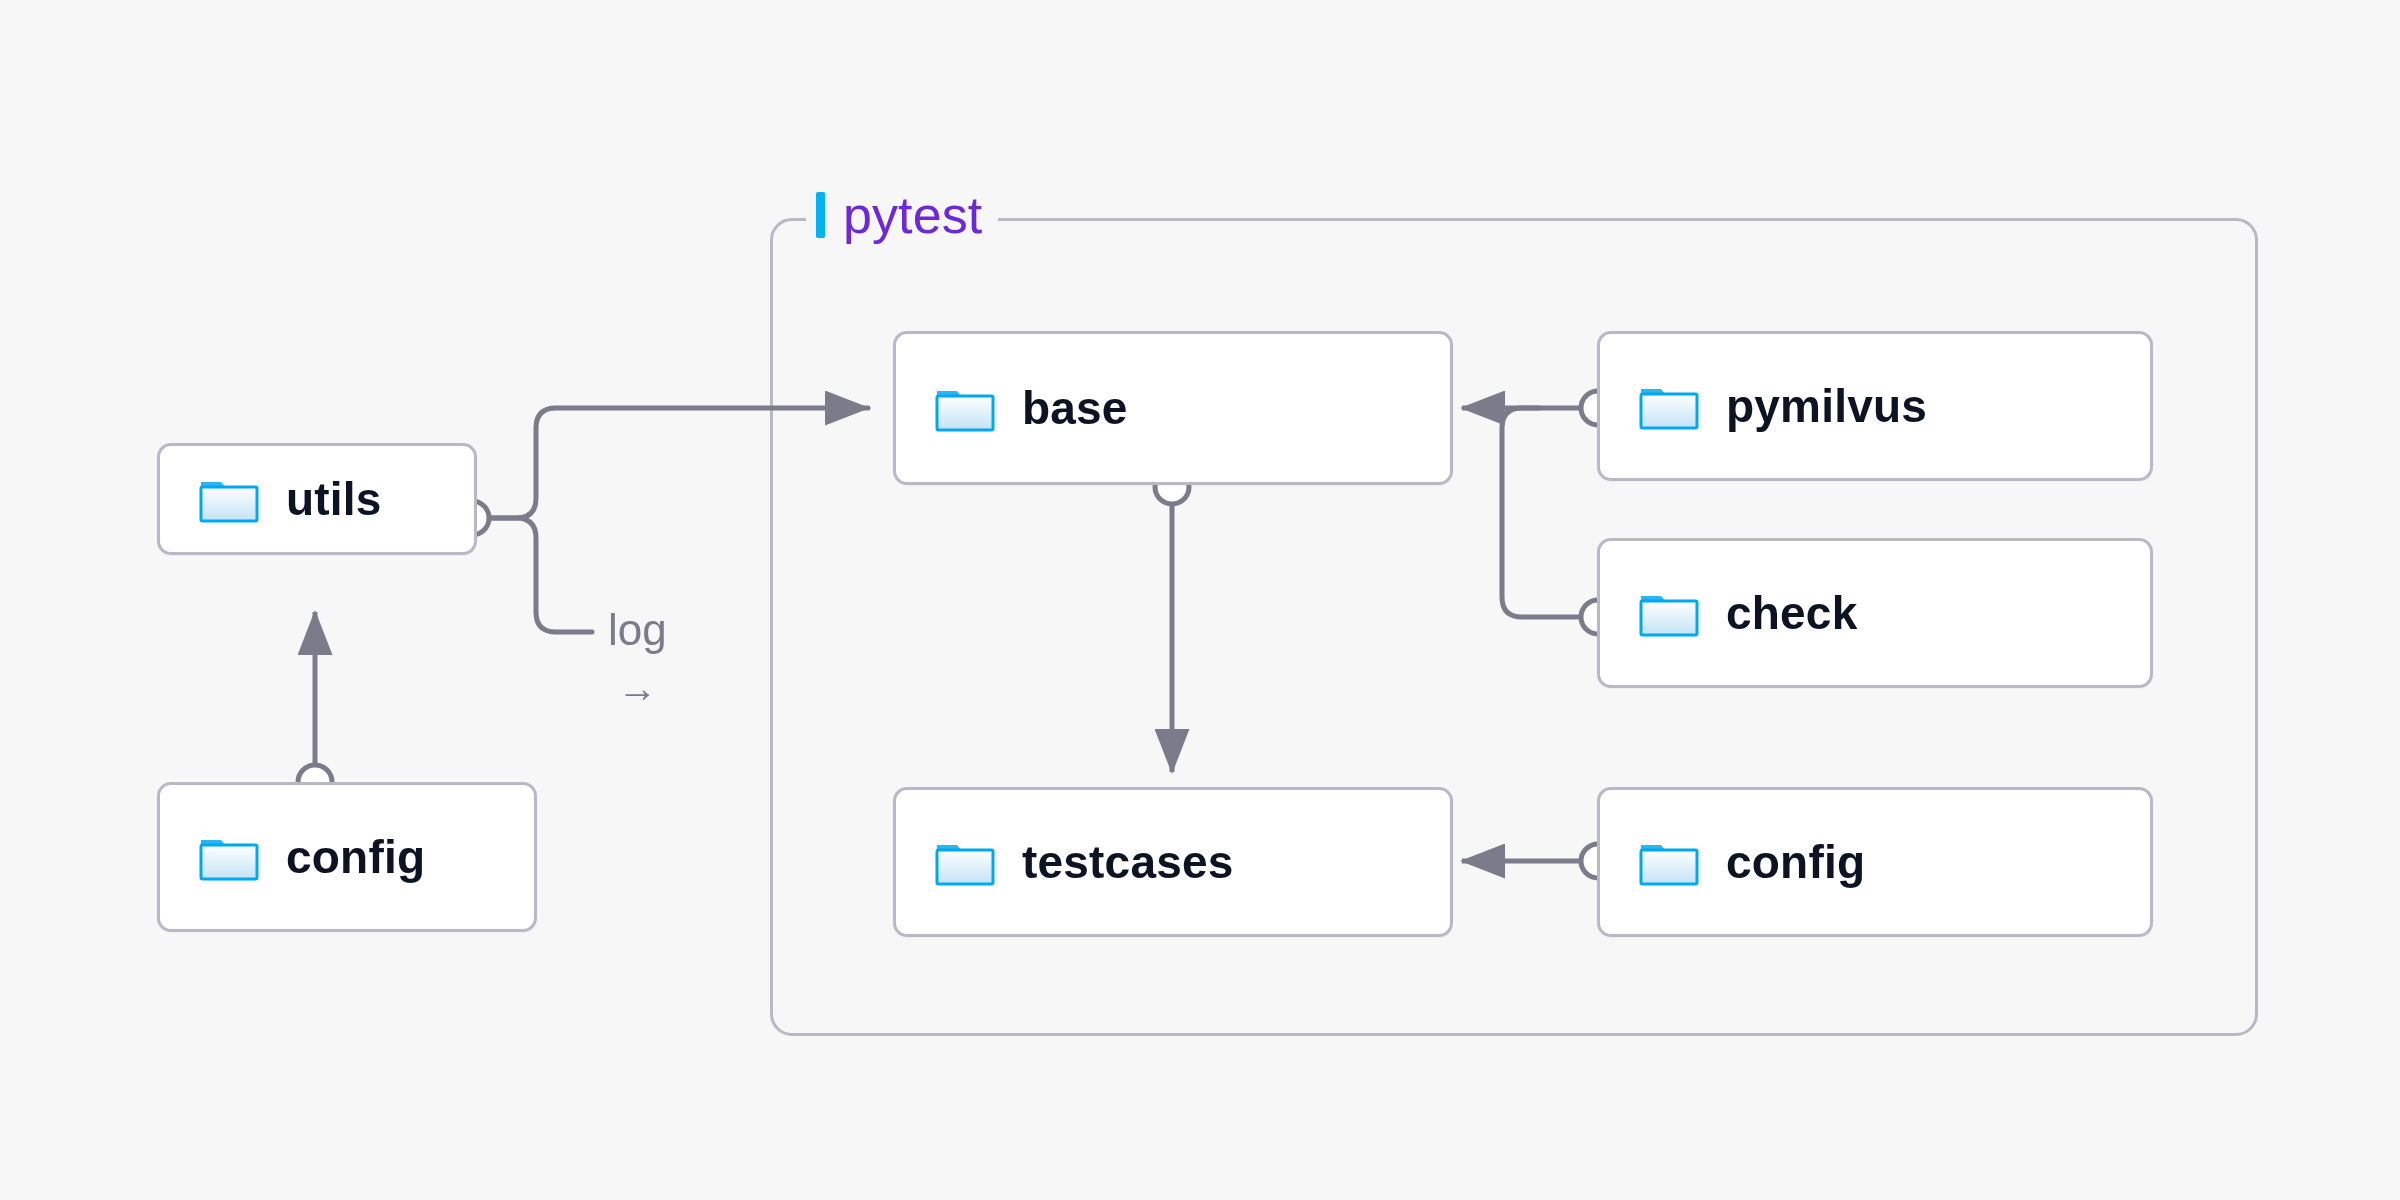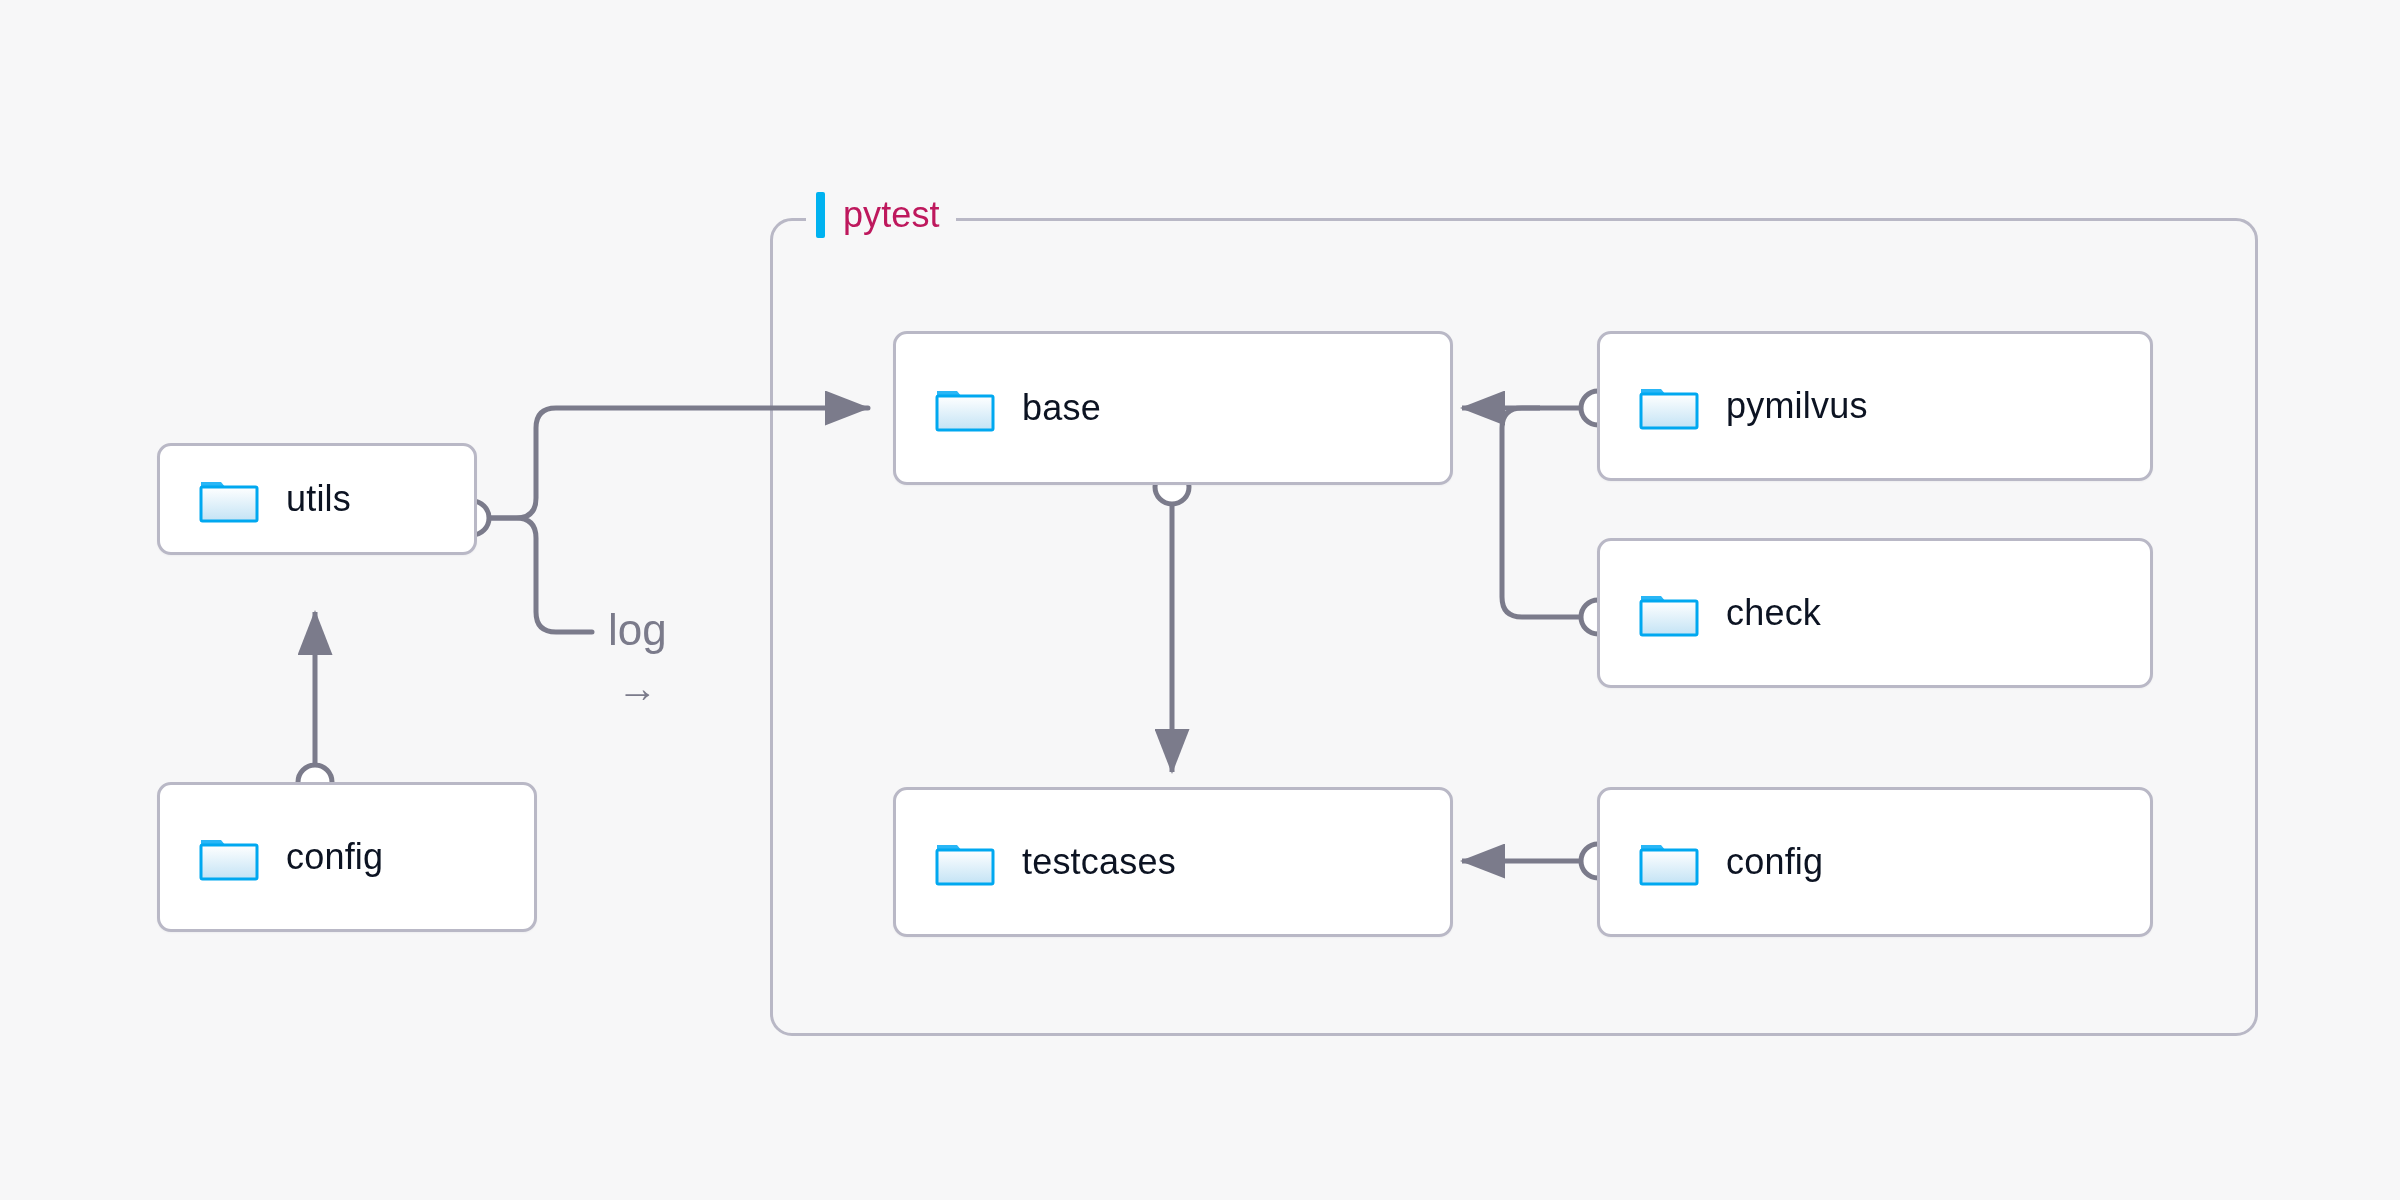--- a/index.html
+++ b/index.html
@@ -46,22 +46,22 @@
     height: 54px;
   }
   .group-bar {
     width: 9px;
     height: 46px;
     border-radius: 2px;
     background: #00b2f0;
     flex: none;
   }
   .group-title {
-    font-size: 36px;
-    color: #be185d;
+    font-size: 52px;
+    color: #6d28d9;
     letter-spacing: .1px;
     white-space: nowrap;
     line-height: 1;
   }
   
   .node {
     position: absolute;
     box-sizing: border-box;
     background: #ffffff;
     border: 3px solid #b9b8c6;
@@ -71,25 +71,26 @@
     z-index: 3;
     box-shadow: 0 1px 2px rgba(20,20,40,.04);
   }
   .node-inner {
     display: flex;
     align-items: center;
     gap: 26px;
     padding-left: 38px;
   }
   .node-label {
-    font-size: 36px;
+    font-size: 46px;
     color: #0c1322;
     letter-spacing: .2px;
     line-height: 1;
     white-space: nowrap;
+    font-weight: bold;
   }
   .folder-icon {
     flex: none;
     width: 62px;
     height: 52px;
     display: block;
   }
   
   .edge-label {
     position: absolute;

